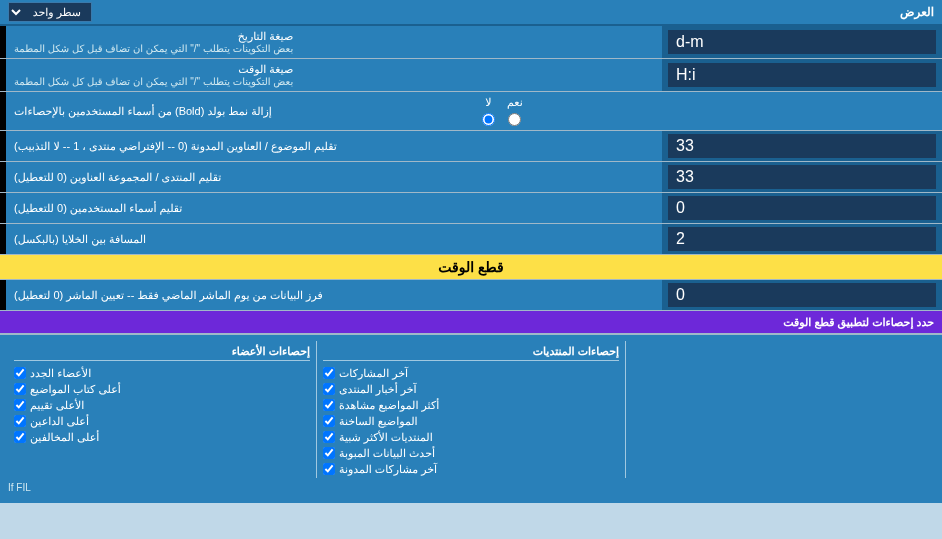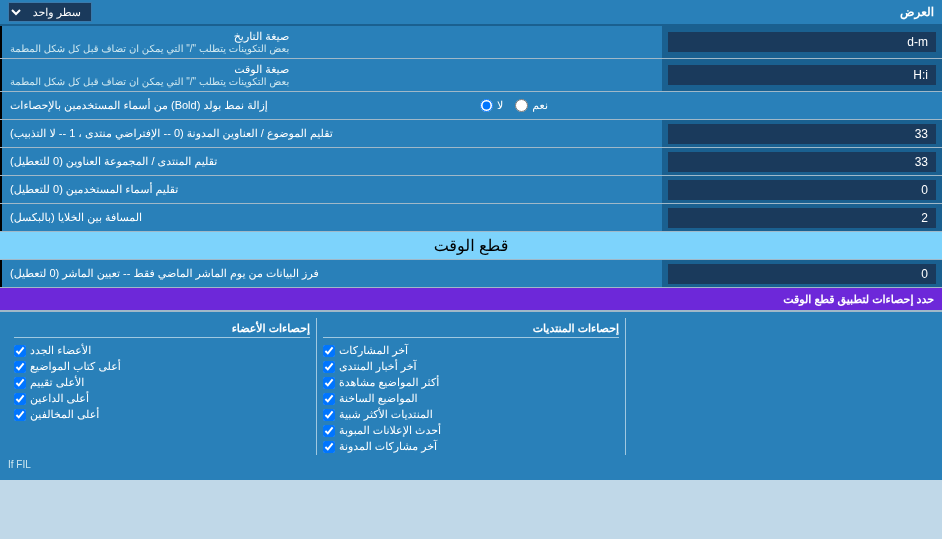--- a/index.html
+++ b/index.html
@@ -22,64 +22,65 @@
     .label-cell {
       flex: 1;
       background: #2980b9;
       color: #fff;
       padding: 4px 8px;
       display: flex;
       align-items: center;
       justify-content: flex-end;
       text-align: right;
       font-size: 11px;
-      border-left: 2px solid #000000;
+      border-left: 6px solid #000000;
     }
     .input-cell {
       width: 280px;
       background: #1a6090;
       display: flex;
       align-items: center;
       justify-content: center;
       padding: 3px 6px;
     }
     .input-field {
       background: #1a3a5c;
       color: #fff;
       border: none;
       padding: 3px 8px;
       width: 100%;
-      text-align: right;
-      font-size: 12px;
+      text-align: left;
+      font-size: 16px;
       direction: ltr;
     }
     .section-header {
-      background: #7dd3fc;
+      background: #fde047;
       color: #000;
-      font-weight: normal;
+      font-weight: bold;
       text-align: center;
       padding: 4px 8px;
       border-bottom: 1px solid #a0b8c8;
-      font-size: 16px;
+      font-size: 14px;
     }
     .radio-cell {
       flex: 1;
       background: #2980b9;
       display: flex;
       align-items: center;
       justify-content: flex-end;
       padding: 4px 8px;
       gap: 12px;
       color: #fff;
       font-size: 11px;
     }
     .radio-group {
       display: flex;
       align-items: center;
       gap: 4px;
+      flex-direction: column;
     }
     .checkboxes-section {
       background: #2980b9;
       padding: 6px 8px;
       border-top: 1px solid #a0b8c8;
     }
     .checkboxes-row {
       display: flex;
       gap: 0;
     }
@@ -94,21 +95,21 @@
       color: #fff;
       font-weight: bold;
       font-size: 11px;
       padding: 2px 0;
       border-bottom: 1px solid #a0c8e0;
       margin-bottom: 3px;
       text-align: right;
     }
     .checkbox-item {
       display: flex;
-      align-items: flex-end;
+      align-items: flex-start;
       gap: 4px;
       color: #fff;
       font-size: 11px;
       justify-content: flex-end;
     }
     .checkbox-item input[type="checkbox"] {
       width: 12px;
       height: 12px;
     }
     .top-bar {
@@ -261,21 +262,21 @@
         </div>
         <div class="checkbox-item">
           <span>المواضيع الساخنة</span>
           <input type="checkbox" checked="" style="">
         </div>
         <div class="checkbox-item">
           <span>المنتديات الأكثر شبية</span>
           <input type="checkbox" checked="" style="">
         </div>
         <div class="checkbox-item">
-          <span>أحدث الإعلانات المبوبة</span>
+          <span>أحدث البيانات المبوبة</span>
           <input type="checkbox" checked="" style="">
         </div>
         <div class="checkbox-item">
           <span>آخر مشاركات المدونة</span>
           <input type="checkbox" checked="" style="">
         </div>
       </div>
 
       <div class="checkbox-col" style="flex:1;border-right:1px solid #a0c8e0;">
         <div class="checkbox-col-header">إحصاءات الأعضاء</div>

